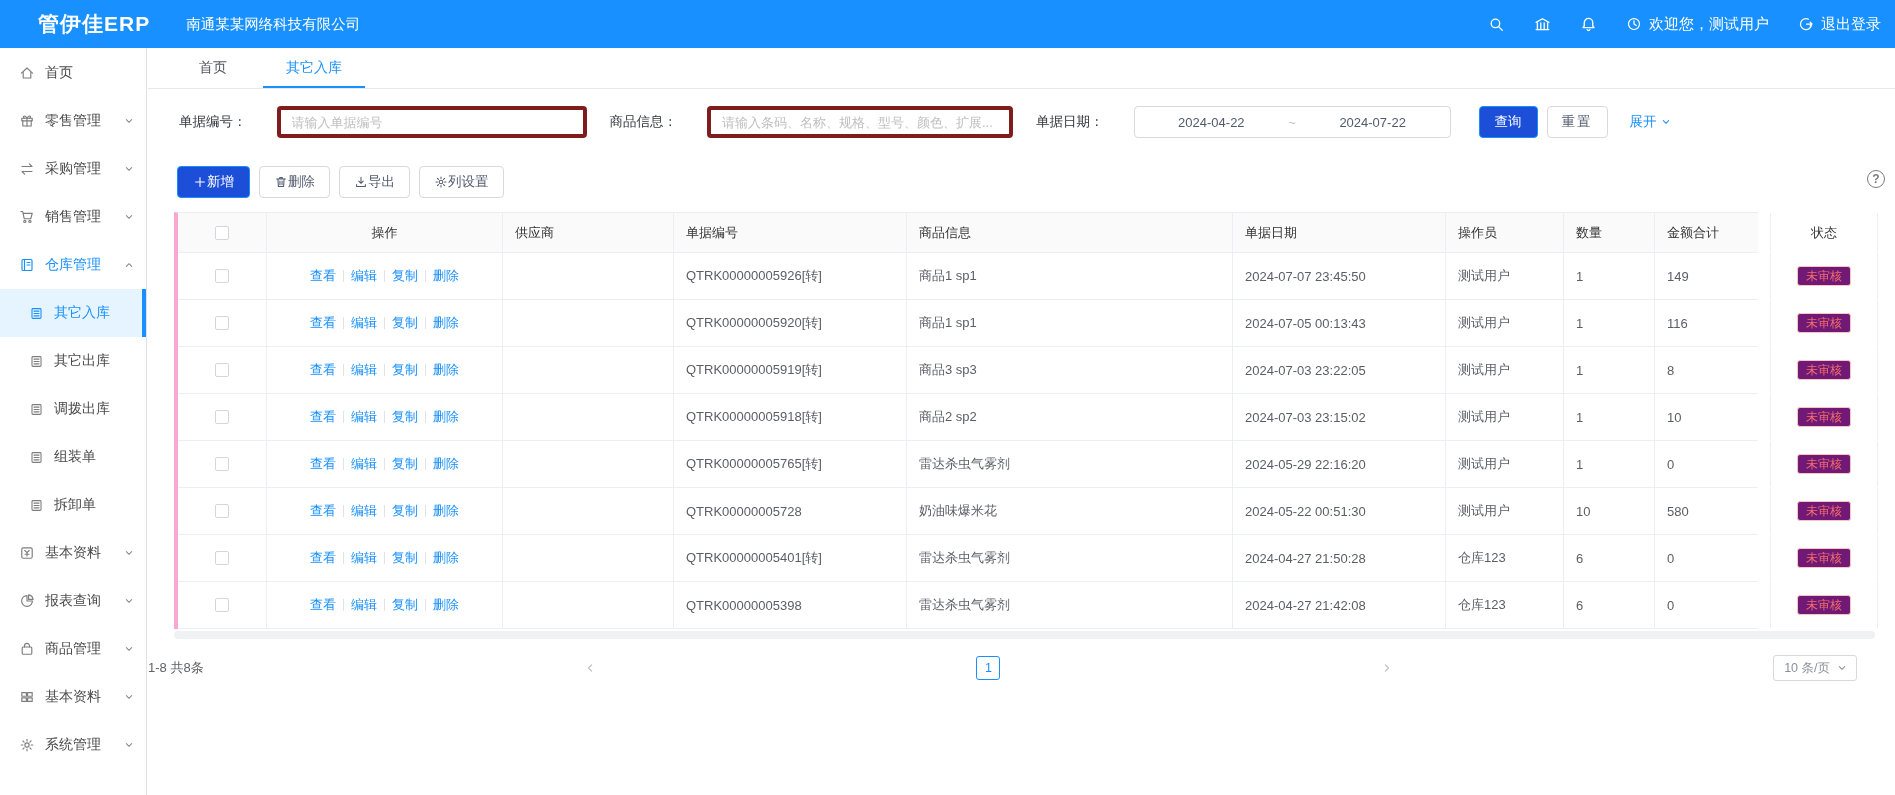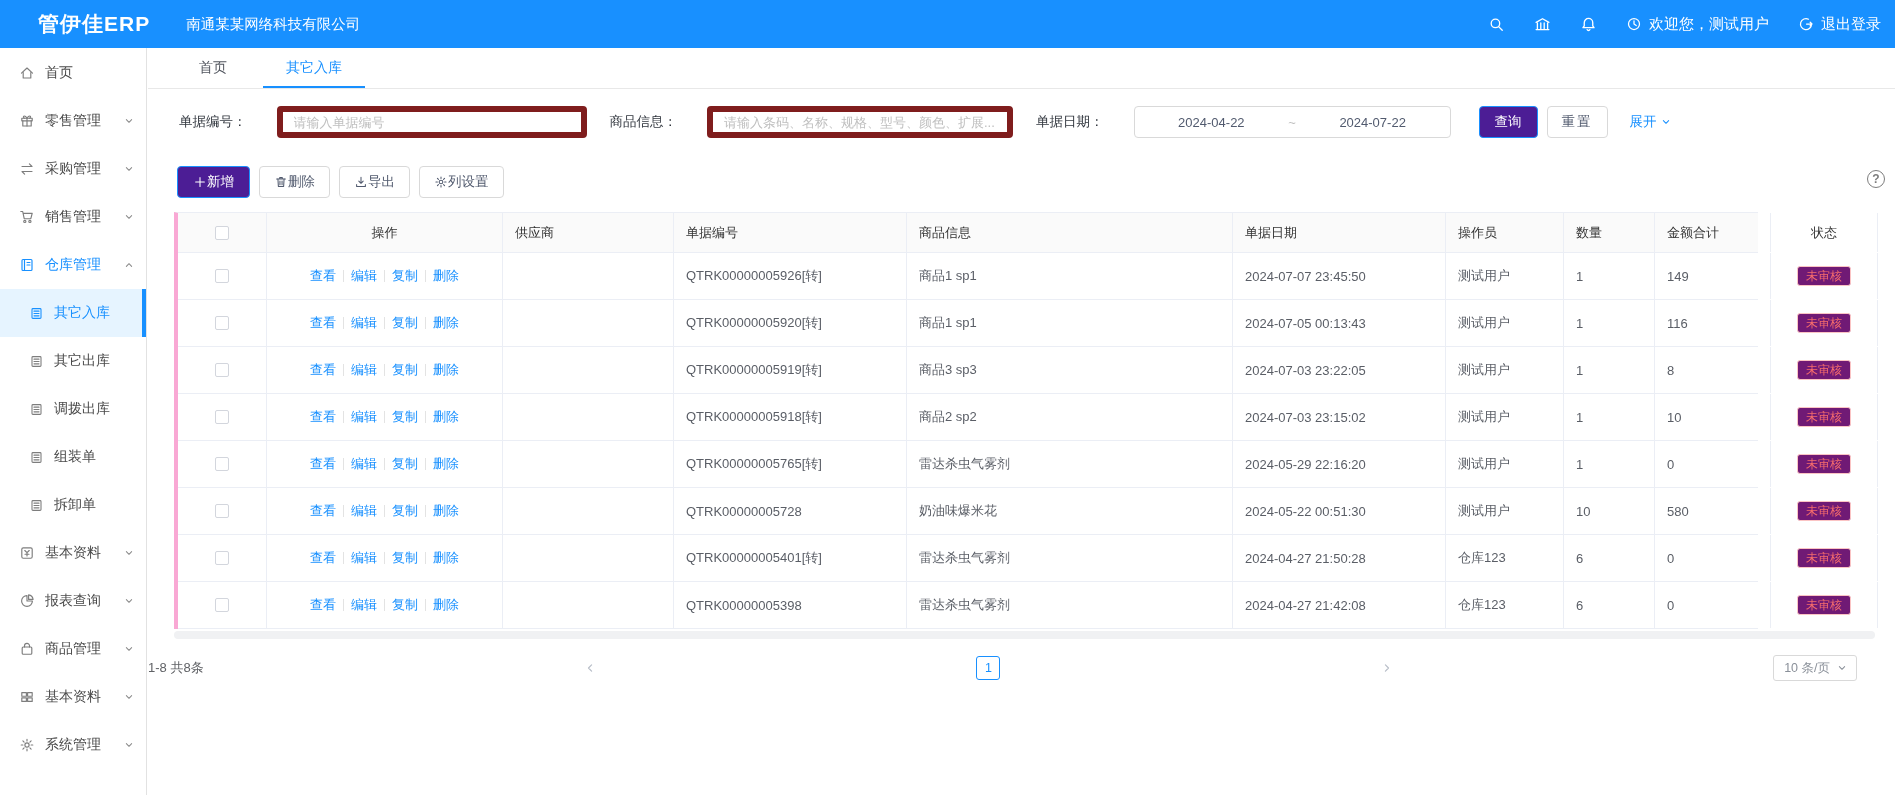--- a/index.html
+++ b/index.html
@@ -35,28 +35,28 @@
   
   .content{position:absolute;top:48px;left:148px;width:1747px;height:747px;background:#fff}
   .tabbar{height:41px;border-bottom:1px solid #e8e8e8;display:flex;align-items:stretch;padding-left:28px}
   .tab{padding:0 23px;margin-right:13px;display:flex;align-items:center;color:#51555e;position:relative;cursor:pointer;font-size:14px}
   .tab.active{color:#1890ff}
   .tab.active::after{content:"";position:absolute;left:0;right:0;bottom:0;height:2px;background:#1890ff}
 
   
   .filters{display:flex;align-items:center;margin-top:17px;height:32px;padding-left:31px}
   .f-label{color:#32373f;margin-right:30px;white-space:nowrap;font-size:13.5px}
-  .f-input{height:32px;border:6px solid #7f1d1d;border-radius:4px;padding:0 11px;font-size:13px;color:#515a6e;outline:none;font-family:inherit}
+  .f-input{height:32px;border:4px solid #7f1d1d;border-radius:4px;padding:0 11px;font-size:13px;color:#515a6e;outline:none;font-family:inherit}
   .f-input::placeholder{color:#bfbfbf}
   .in-billno{width:310px}
   .in-product{width:306px}
   .gap{margin-left:23px}
   .date-range{width:317px;height:32px;border:1px solid #d9d9d9;border-radius:4px;display:flex;align-items:center;justify-content:space-evenly;color:#515a6e;cursor:pointer}
   .btn{height:32px;border:1px solid #d9d9d9;background:#fff;border-radius:4px;color:#515a6e;font-size:13.5px;cursor:pointer;display:inline-flex;align-items:center;padding:0 15px;font-family:inherit}
-  .btn.primary{background:#4c1d95;border-color:#1890ff;color:#fff}
+  .btn.primary{background:#1d4ed8;border-color:#1890ff;color:#fff}
   .btn-search{margin-left:28px}
   .btn-reset{margin-left:9px;padding:0 14px;letter-spacing:2px}
   .expand{margin-left:22px;color:#1890ff;display:inline-flex;align-items:center;gap:3px;cursor:pointer;font-size:13.5px}
   .expand .chev{width:12px;height:12px;color:#1890ff}
 
   
   .toolbar{display:flex;align-items:center;margin-top:28px;height:32px;padding-left:29px;position:relative}
   .toolbar .btn{margin-right:9px;padding:0 14px;}
   .toolbar .btn.primary{padding:0 15px}
   .btn-ic{width:14px;height:14px;display:block}

